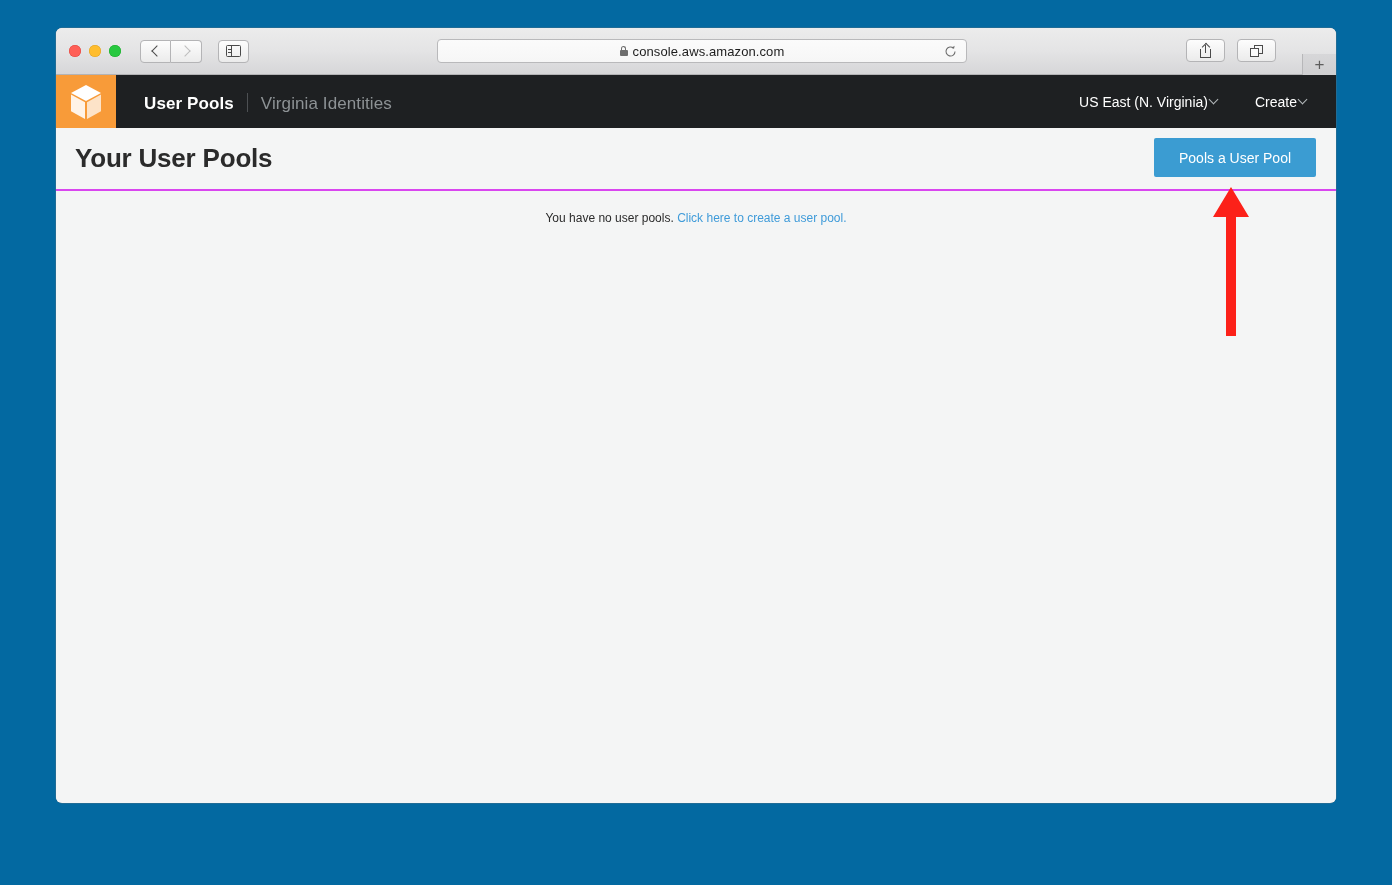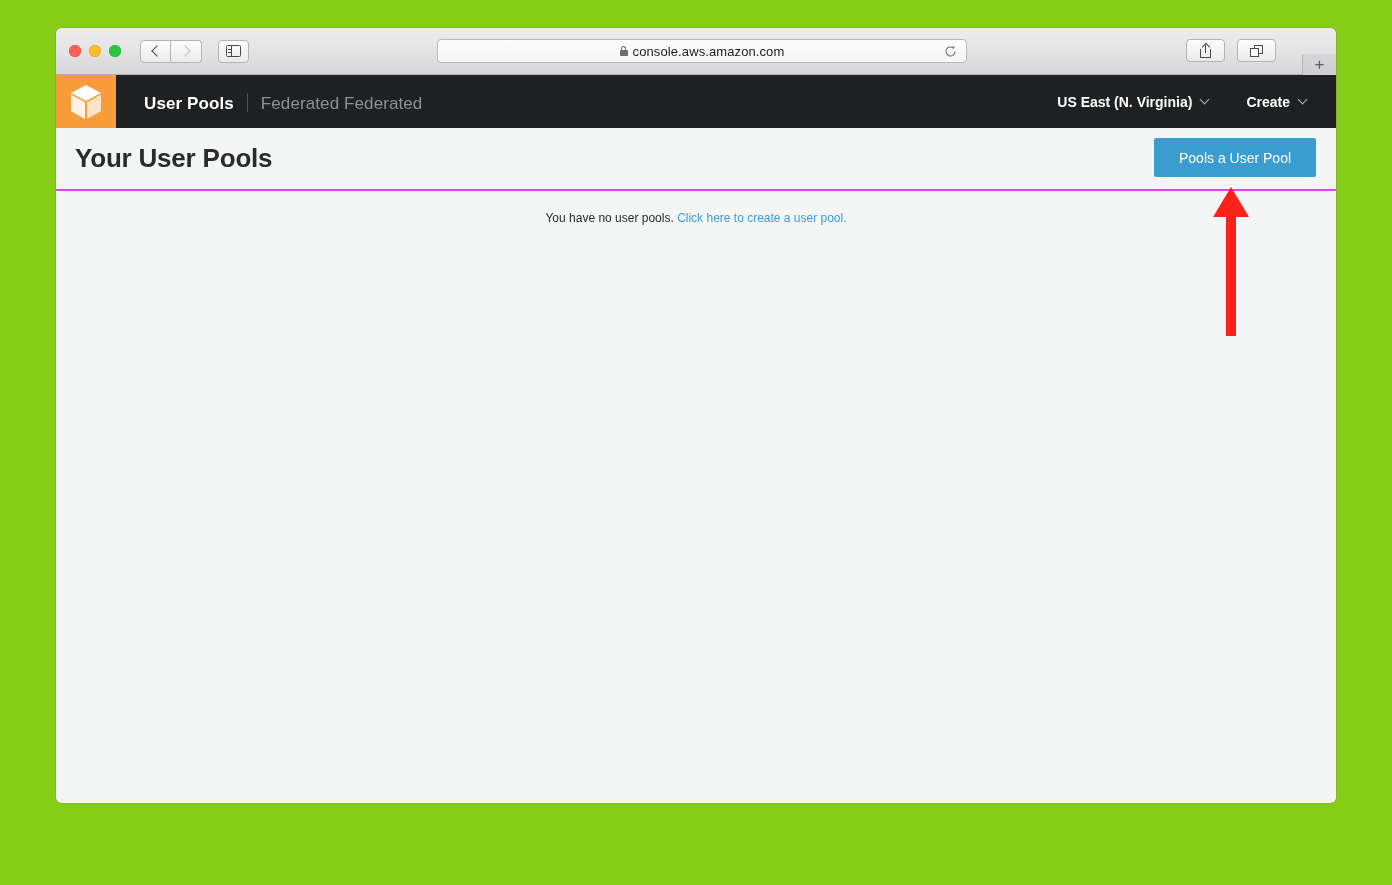--- a/index.html
+++ b/index.html
@@ -9,21 +9,21 @@
     width: 1392px;
     height: 885px;
     overflow: hidden;
     font-family: "Liberation Sans", sans-serif;
   }
 
   .screen {
     position: relative;
     width: 1392px;
     height: 885px;
-    background: #84cc16;
+    background: #0369a1;
   }
 
   
   .browser-window {
     position: absolute;
     left: 56px;
     top: 28px;
     width: 1280px;
     height: 775px;
     border-radius: 6px;
@@ -302,24 +302,24 @@
   .nav-right {
     margin-left: auto;
     display: flex;
     align-items: center;
     margin-right: 30px;
     gap: 38px;
   }
   .nav-menu {
     display: flex;
     align-items: center;
-    gap: 9px;
+    gap: 2px;
     font-size: 14px;
     color: #ffffff;
-    font-weight: bold;
+    font-weight: normal;
     justify-content: center;
   }
   .caret {
     width: 6px;
     height: 6px;
     border-right: 1.3px solid #b4b8bb;
     border-bottom: 1.3px solid #b4b8bb;
     transform: rotate(45deg);
     position: relative;
     top: -2px;
@@ -461,21 +461,21 @@
         <svg width="34" height="36" viewBox="0 0 34 36" aria-hidden="true">
           <polygon points="17,1 32,9 17,17 2,9" fill="#ffffff"></polygon>
           <polygon points="2,10.5 16,18.2 16,35 2,27.3" fill="#ffffff" opacity="0.88"></polygon>
           <polygon points="32,10.5 18,18.2 18,35 32,27.3" fill="#ffffff" opacity="0.72"></polygon>
         </svg>
       </div>
 
       <div class="nav-links">
         <span class="nav-link">User Pools</span>
         <span class="nav-sep"></span>
-        <span class="nav-link muted">Federated Federated</span>
+        <span class="nav-link muted">Virginia Identities</span>
       </div>
 
       <div class="nav-right">
         <div class="nav-menu">
           <span>US East (N. Virginia)</span>
           <span class="caret"></span>
         </div>
         <div class="nav-menu">
           <span>Create</span>
           <span class="caret"></span>

